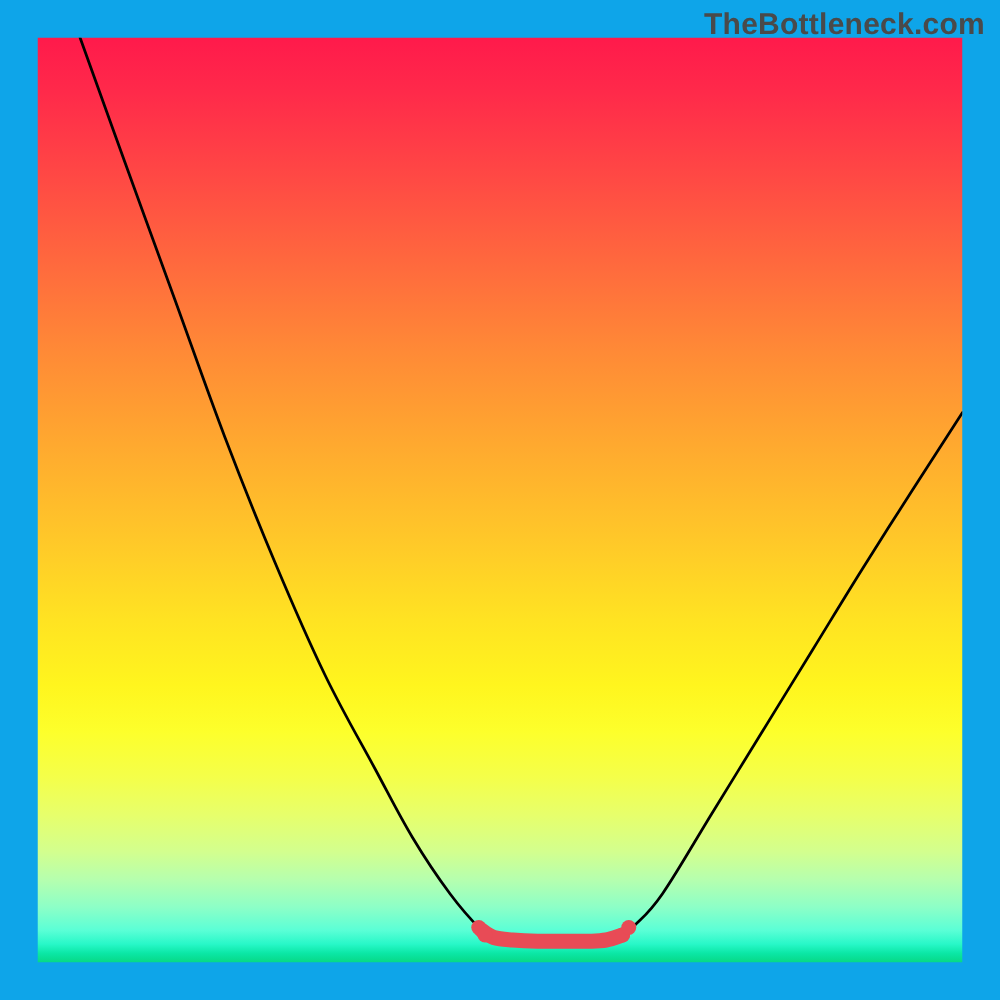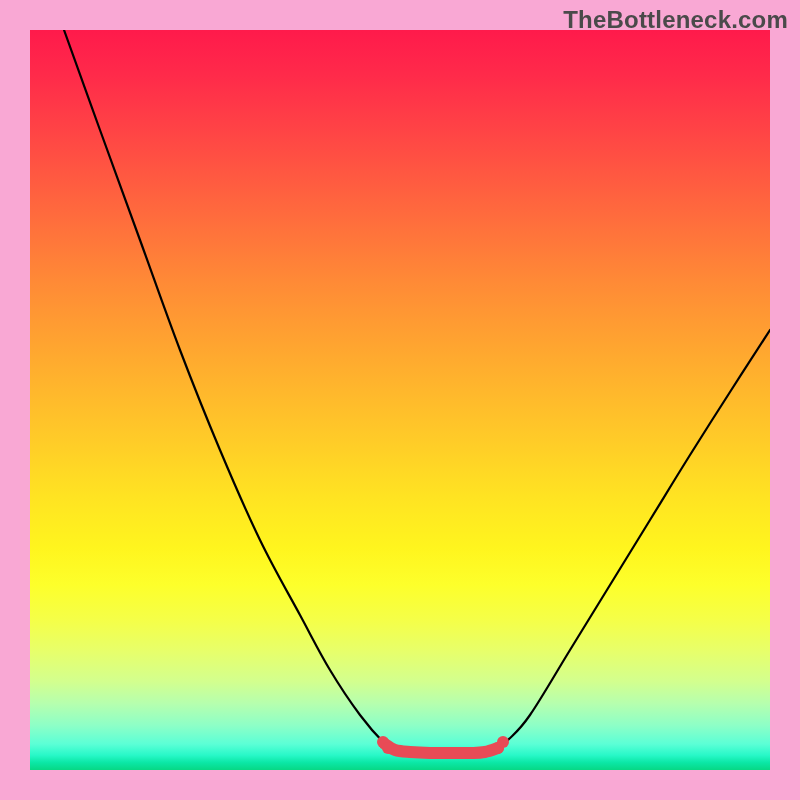--- a/index.html
+++ b/index.html
@@ -1,21 +1,21 @@
 <!DOCTYPE html>
 <html><head>
 <meta charset="utf-8">
 <style>
   * { margin: 0; padding: 0; box-sizing: border-box; }
   html, body { width: 800px; height: 800px; overflow: hidden; background: #000; }
   .frame {
     position: relative;
     width: 800px;
     height: 800px;
-    background: #f9a8d4;
+    background: #0ea5e9;
   }
   .watermark {
     position: absolute;
     top: 6px;
     right: 12px;
     font-family: Arial, Helvetica, sans-serif;
     font-size: 24px;
     font-weight: 600;
     color: #4a4a4a;
     letter-spacing: 0.2px;

